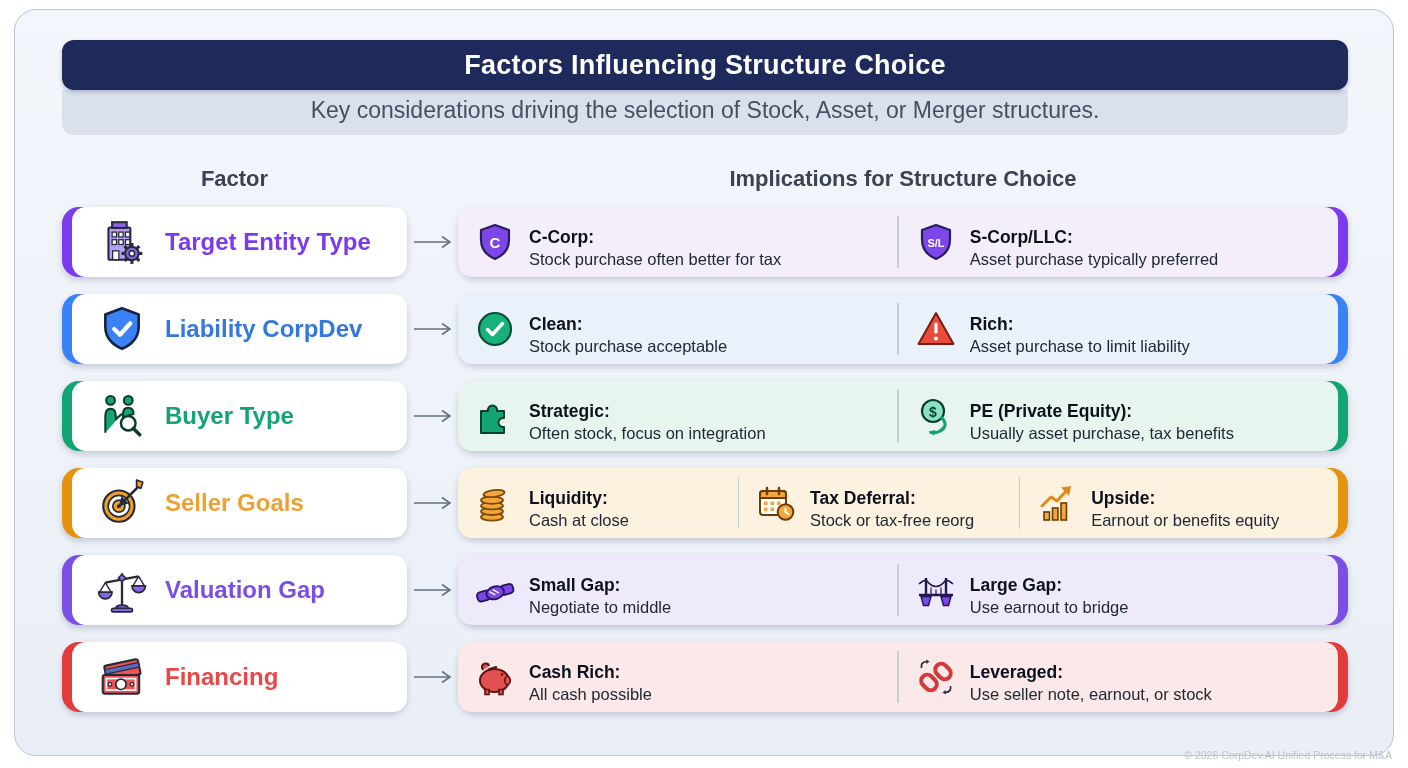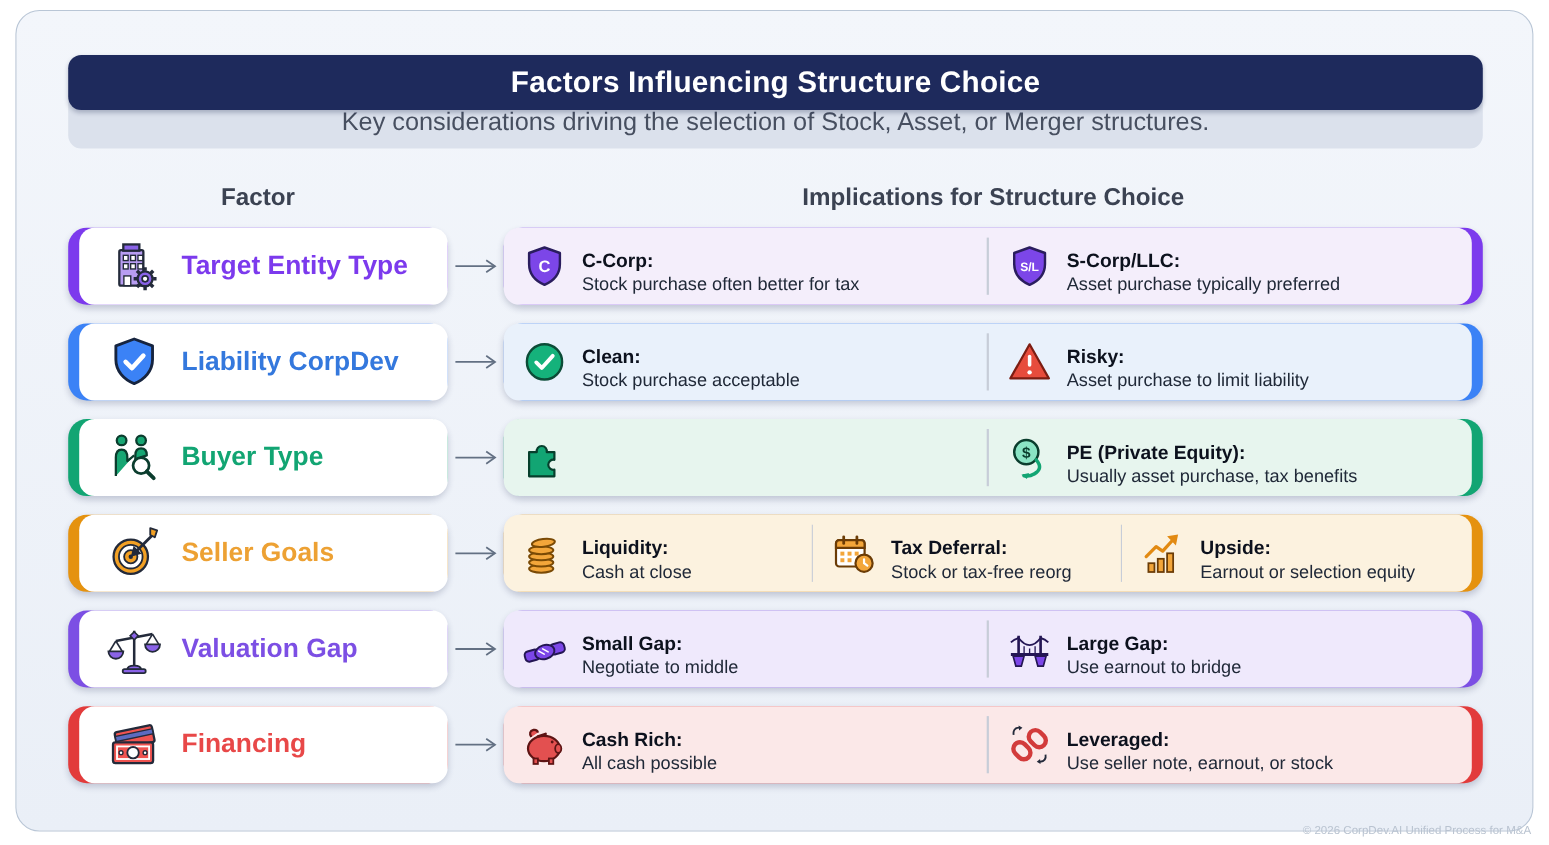--- a/index.html
+++ b/index.html
@@ -1,21 +1,21 @@
 <!DOCTYPE html>
 <html><head>
 <meta charset="utf-8">
 <style>
   html,body{margin:0;padding:0;background:#ffffff;}
   .page{position:relative;width:1408px;height:768px;background:#ffffff;overflow:hidden;
         font-family:"Liberation Sans","DejaVu Sans",sans-serif;}
   .panel{position:absolute;left:14px;top:9px;width:1378px;height:745px;
          border:1.5px solid #b9c6d6;border-radius:22px;
          background:linear-gradient(180deg,#f3f6fb 0%,#eaeff7 100%);}
-  .title-bar{position:absolute;left:62px;top:50px;width:1286px;height:50px;background:#1e2a5c;
+  .title-bar{position:absolute;left:62px;top:40px;width:1286px;height:50px;background:#1e2a5c;
              border-radius:12px;display:flex;align-items:center;justify-content:center;z-index:2;
              box-shadow:0 2px 4px rgba(20,30,70,.25);}
   .title-bar h1{margin:0;color:#ffffff;font-size:27px;font-weight:bold;letter-spacing:.2px;}
   .subtitle-bar{position:absolute;left:62px;top:90px;width:1286px;height:45px;background:#dbe1ec;
                 border-radius:0 0 12px 12px;display:flex;align-items:flex-end;justify-content:center;z-index:1;}
   .subtitle-bar div{font-size:23px;color:#474f60;padding-bottom:11px;}
   .col-head{position:absolute;top:166px;font-size:22px;font-weight:bold;color:#3b4252;text-align:center;}
   .col-head.factor{left:62px;width:345px;}
   .col-head.impl{left:458px;width:890px;}
   .rows{position:absolute;left:62px;top:207px;width:1286px;display:flex;flex-direction:column;gap:17px;}
@@ -163,21 +163,21 @@
           <div class="divider"></div>
           <div class="impl-item">
             <span class="iicon">
               <svg viewBox="0 0 40 40">
                   <path d="M20 4 L37.5 35 H2.5 Z" fill="#e74c3c" stroke="#7c1d12" stroke-width="2" stroke-linejoin="round"></path>
                   <rect x="18.4" y="13.5" width="3.2" height="11" rx="1.6" fill="#ffffff"></rect>
                   <circle cx="20" cy="29.5" r="2" fill="#ffffff"></circle>
                 </svg>
             </span>
             <div>
-              <div class="impl-title">Risky:</div>
+              <div class="impl-title">Rich:</div>
               <div class="impl-text">Asset purchase to limit liability</div>
             </div>
           </div>
         </div>
       </div>
     </div>
 
     <div class="row" style="--accent: #12a573; --tint: #e7f5ee; --label: #12a573;">
       <div class="factor-wrap">
         <div class="factor-card">
@@ -201,20 +201,24 @@
           </svg>
       </div>
       <div class="impl-wrap">
         <div class="impl-card">
           <div class="impl-item">
             <span class="iicon">
               <svg viewBox="0 0 40 40">
                   <path d="M6 15 h7 a4.6 4.6 0 1 1 9 0 h7 v7 a4.6 4.6 0 1 0 0 9 v6 H6 Z" fill="#12a573" stroke="#063f2c" stroke-width="2" stroke-linejoin="round"></path>
                 </svg>
             </span>
+            <div>
+              <div class="impl-title">Strategic:</div>
+              <div class="impl-text">Often stock, focus on integration</div>
+            </div>
           </div>
           <div class="divider"></div>
           <div class="impl-item">
             <span class="iicon">
               <svg viewBox="0 0 40 40">
                   <circle cx="17" cy="15" r="11" fill="#8ae4c4" stroke="#0a3d2d" stroke-width="2.2"></circle>
                   <text x="17" y="20.5" text-anchor="middle" font-size="14" font-weight="bold" fill="#0a3d2d" font-family="Liberation Sans, sans-serif">$</text>
                   <path d="M26 22 q7 8 -2 13 q-4 2.5 -9 1.5" fill="none" stroke="#12a573" stroke-width="3.2" stroke-linecap="round"></path>
                   <path d="M17.5 39.5 l-5-4 7-1.5 Z" fill="#12a573"></path>
                 </svg>
@@ -302,21 +306,21 @@
                     <rect x="7" y="29" width="5.5" height="8"></rect>
                     <rect x="15.5" y="25" width="5.5" height="12"></rect>
                     <rect x="24" y="20" width="5.5" height="17"></rect>
                   </g>
                   <path d="M5 23 L14 14 L20 18 L30 7" fill="none" stroke="#e28a12" stroke-width="3" stroke-linecap="round" stroke-linejoin="round"></path>
                   <path d="M24 4.5 L34 3 L32 13 Z" fill="#e28a12"></path>
                 </svg>
             </span>
             <div>
               <div class="impl-title">Upside:</div>
-              <div class="impl-text">Earnout or selection equity</div>
+              <div class="impl-text">Earnout or benefits equity</div>
             </div>
           </div>
         </div>
       </div>
     </div>
 
     <div class="row" style="--accent: #7c4fe4; --tint: #efe9fc; --label: #7c4fe4;">
       <div class="factor-wrap">
         <div class="factor-card">
           <span class="ficon">

